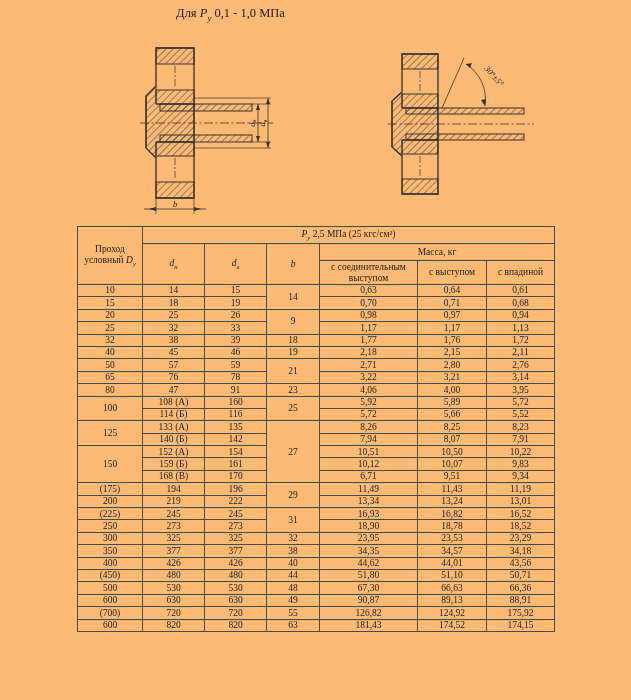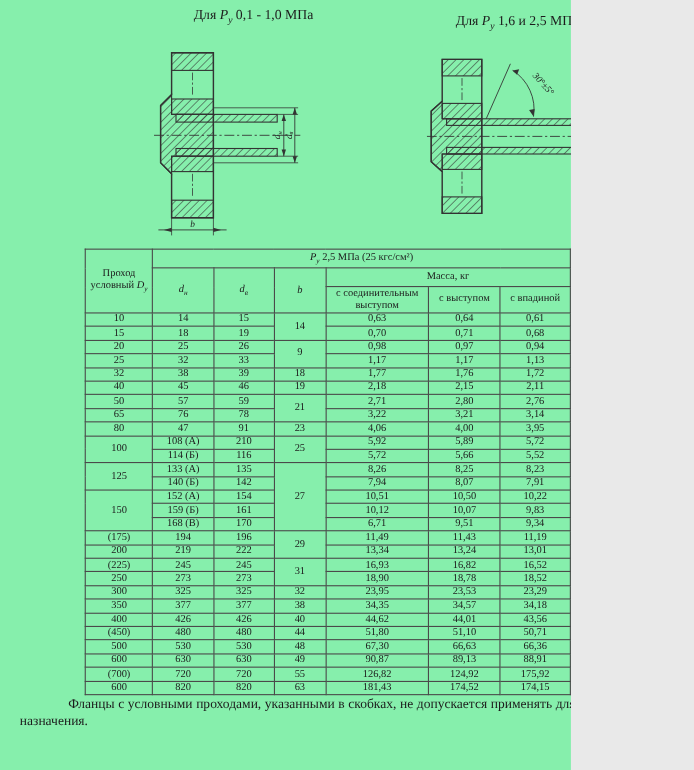--- a/index.html
+++ b/index.html
@@ -1,20 +1,20 @@
 <!DOCTYPE html>
 <html><head>
 <meta charset="utf-8">
 <style>
   html,body{margin:0;padding:0;}
   body{background:#e9e9e9;}
   .page{
     position:relative;
-    width:519px;height:700px;
-    background:#86efac;
+    width:631px;height:700px;
+    background:#fdba74;
     font-family:"Liberation Serif", serif;
     color:#1c1c1c;
     overflow:hidden;
   }
   .fig-title{
     position:absolute;
     text-align:center;
     font-size:12.5px;
     line-height:1.22;
   }
@@ -52,21 +52,20 @@
 </style>
 </head>
 <body>
 
 <div class="page">
 
   <div class="fig-title" style="left:128px;top:6px;width:205px;">
     <div><span>Для </span><span class="sym">Р</span><span class="sub">у</span><span> 0,1 - 1,0 МПа</span></div>
   </div>
   <div class="fig-title" style="left:370px;top:12px;width:200px;">
-    <div><span>Для </span><span class="sym">Р</span><span class="sub">у</span><span> 1,6 и 2,5 МПа</span></div>
   </div>
 
   <div class="drawing" style="left:140px;top:46px;">
     <svg width="135" height="172" viewBox="0 0 135 172">
       <defs>
         <pattern id="hatch1" patternUnits="userSpaceOnUse" width="5" height="5" patternTransform="rotate(45)">
           <line x1="0" y1="0" x2="0" y2="5" stroke="#333" stroke-width="1"></line>
         </pattern>
       </defs>
 
@@ -242,21 +241,21 @@
           <td>47</td>
           <td>91</td>
           <td>23</td>
           <td>4,06</td>
           <td>4,00</td>
           <td>3,95</td>
         </tr>
         <tr>
           <td rowspan="2">100</td>
           <td>108 (А)</td>
-          <td>210</td>
+          <td>160</td>
           <td rowspan="2">25</td>
           <td>5,92</td>
           <td>5,89</td>
           <td>5,72</td>
         </tr>
         <tr>
           <td>114 (Б)</td>
           <td>116</td>
           <td>5,72</td>
           <td>5,66</td>
@@ -403,16 +402,15 @@
           <td>820</td>
           <td>63</td>
           <td>181,43</td>
           <td>174,52</td>
           <td>174,15</td>
         </tr>
       </tbody>
   </table>
 
   <div class="footnotes">
-    <p class="justified">Фланцы с условными проходами, указанными в скобках, не допускается применять для арматуры общего назначения.</p>
   </div>
 
 </div>
 
 </body></html>

